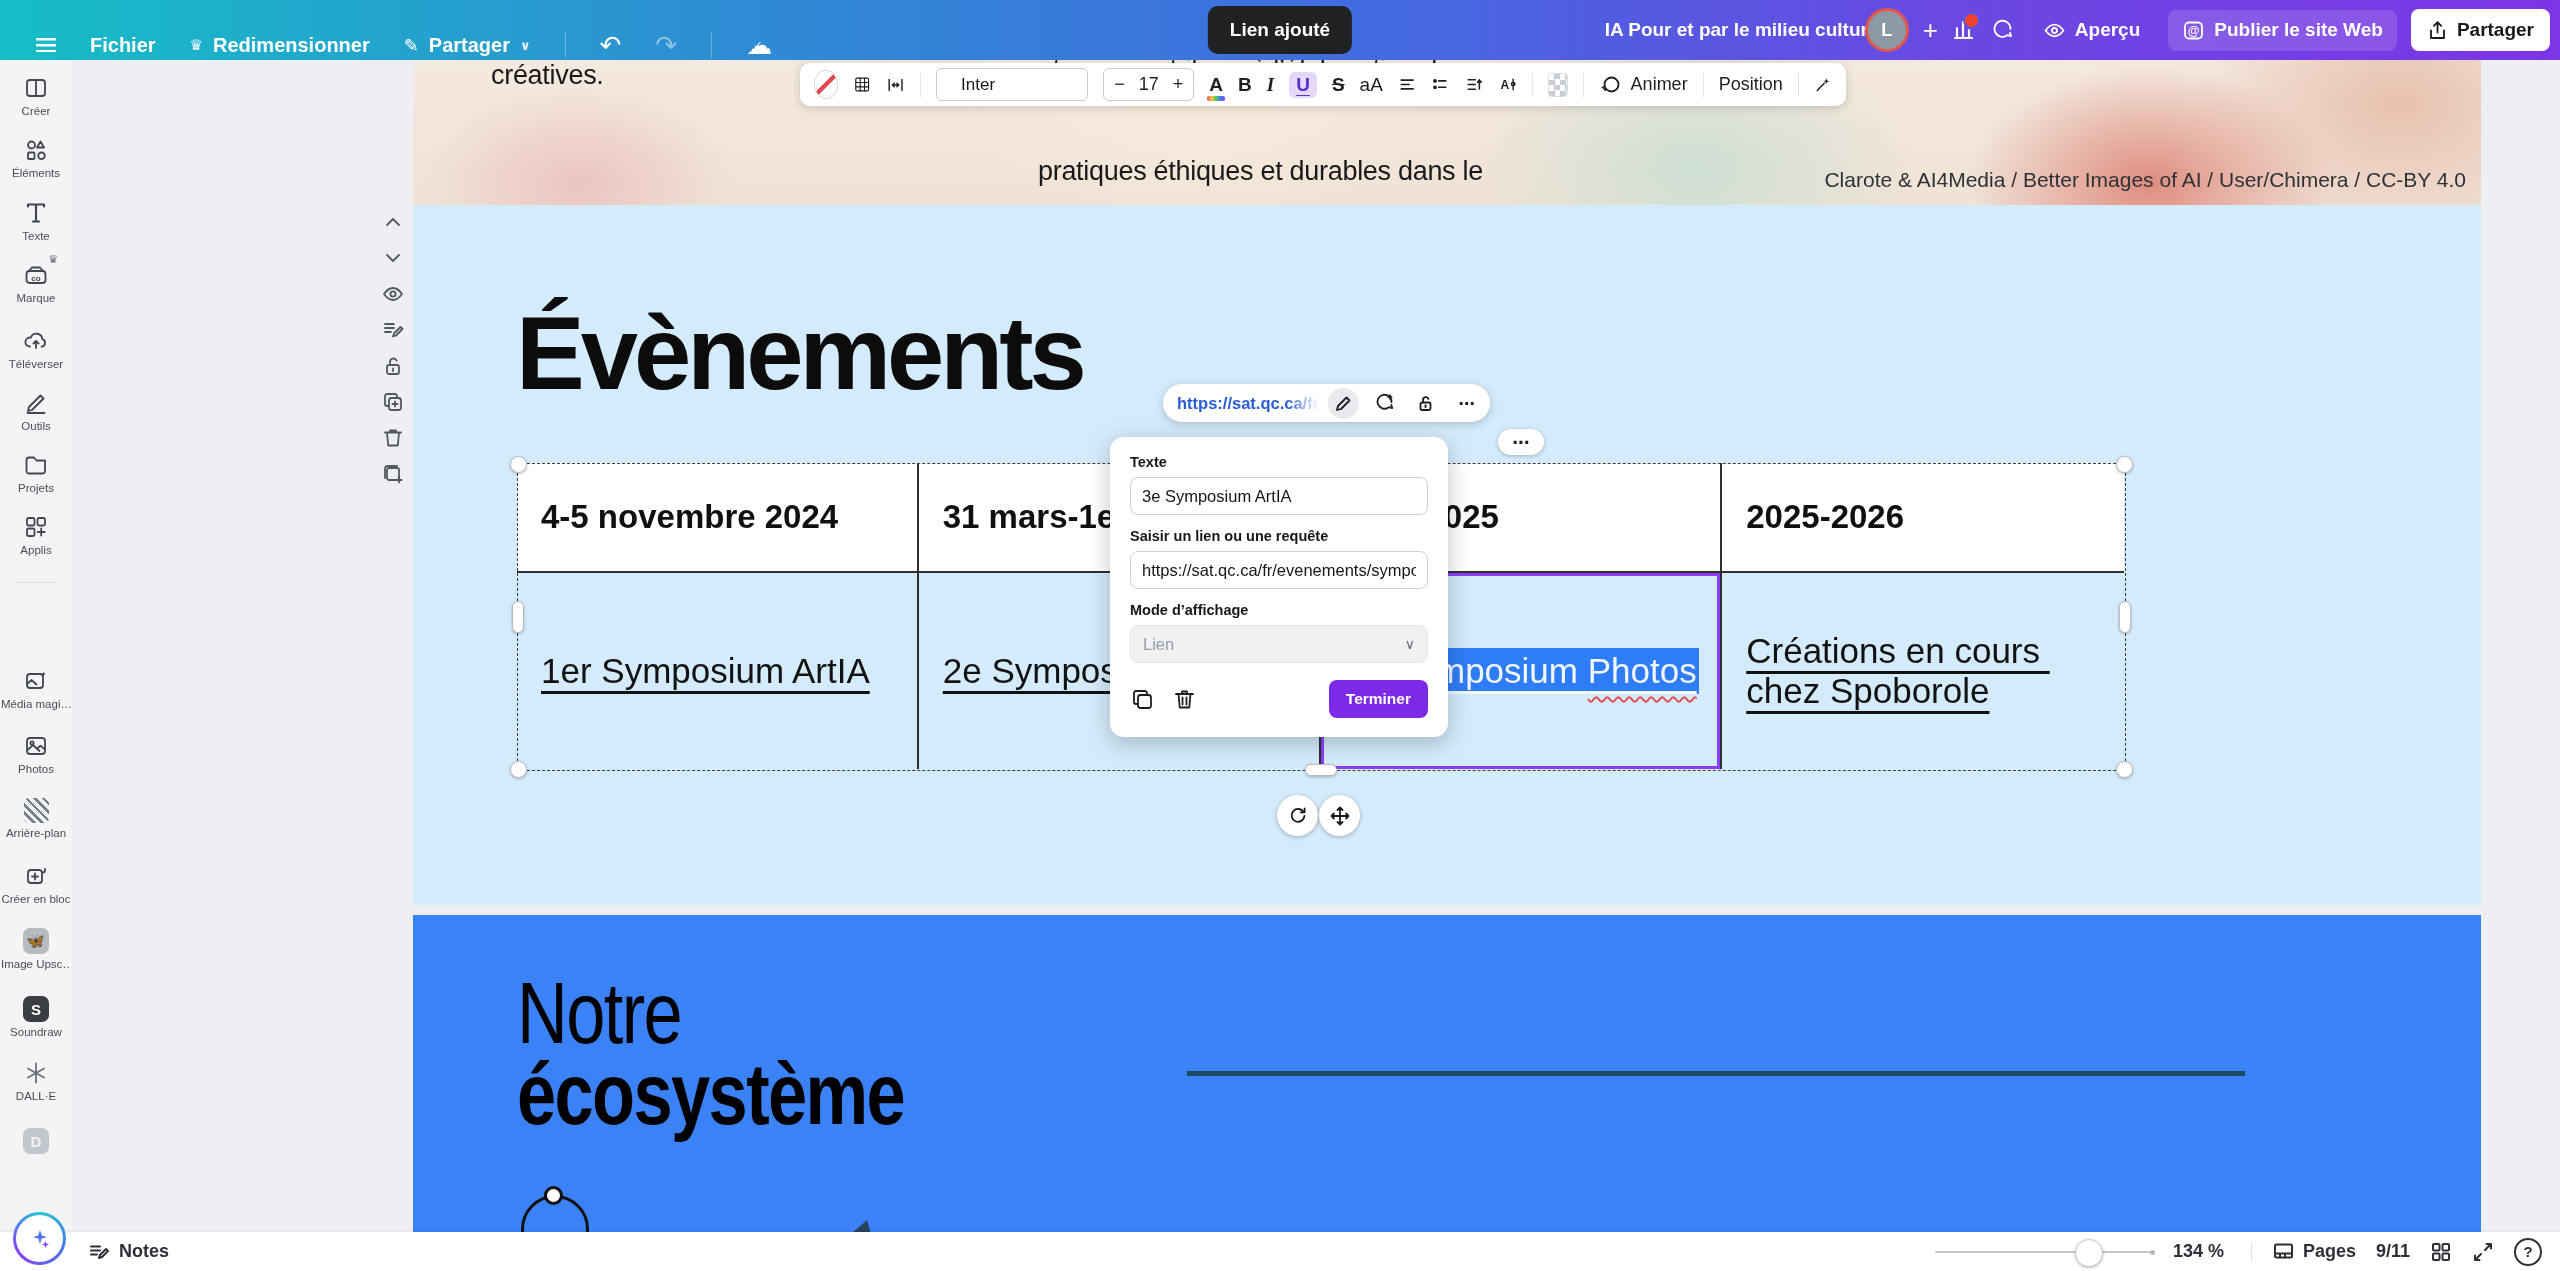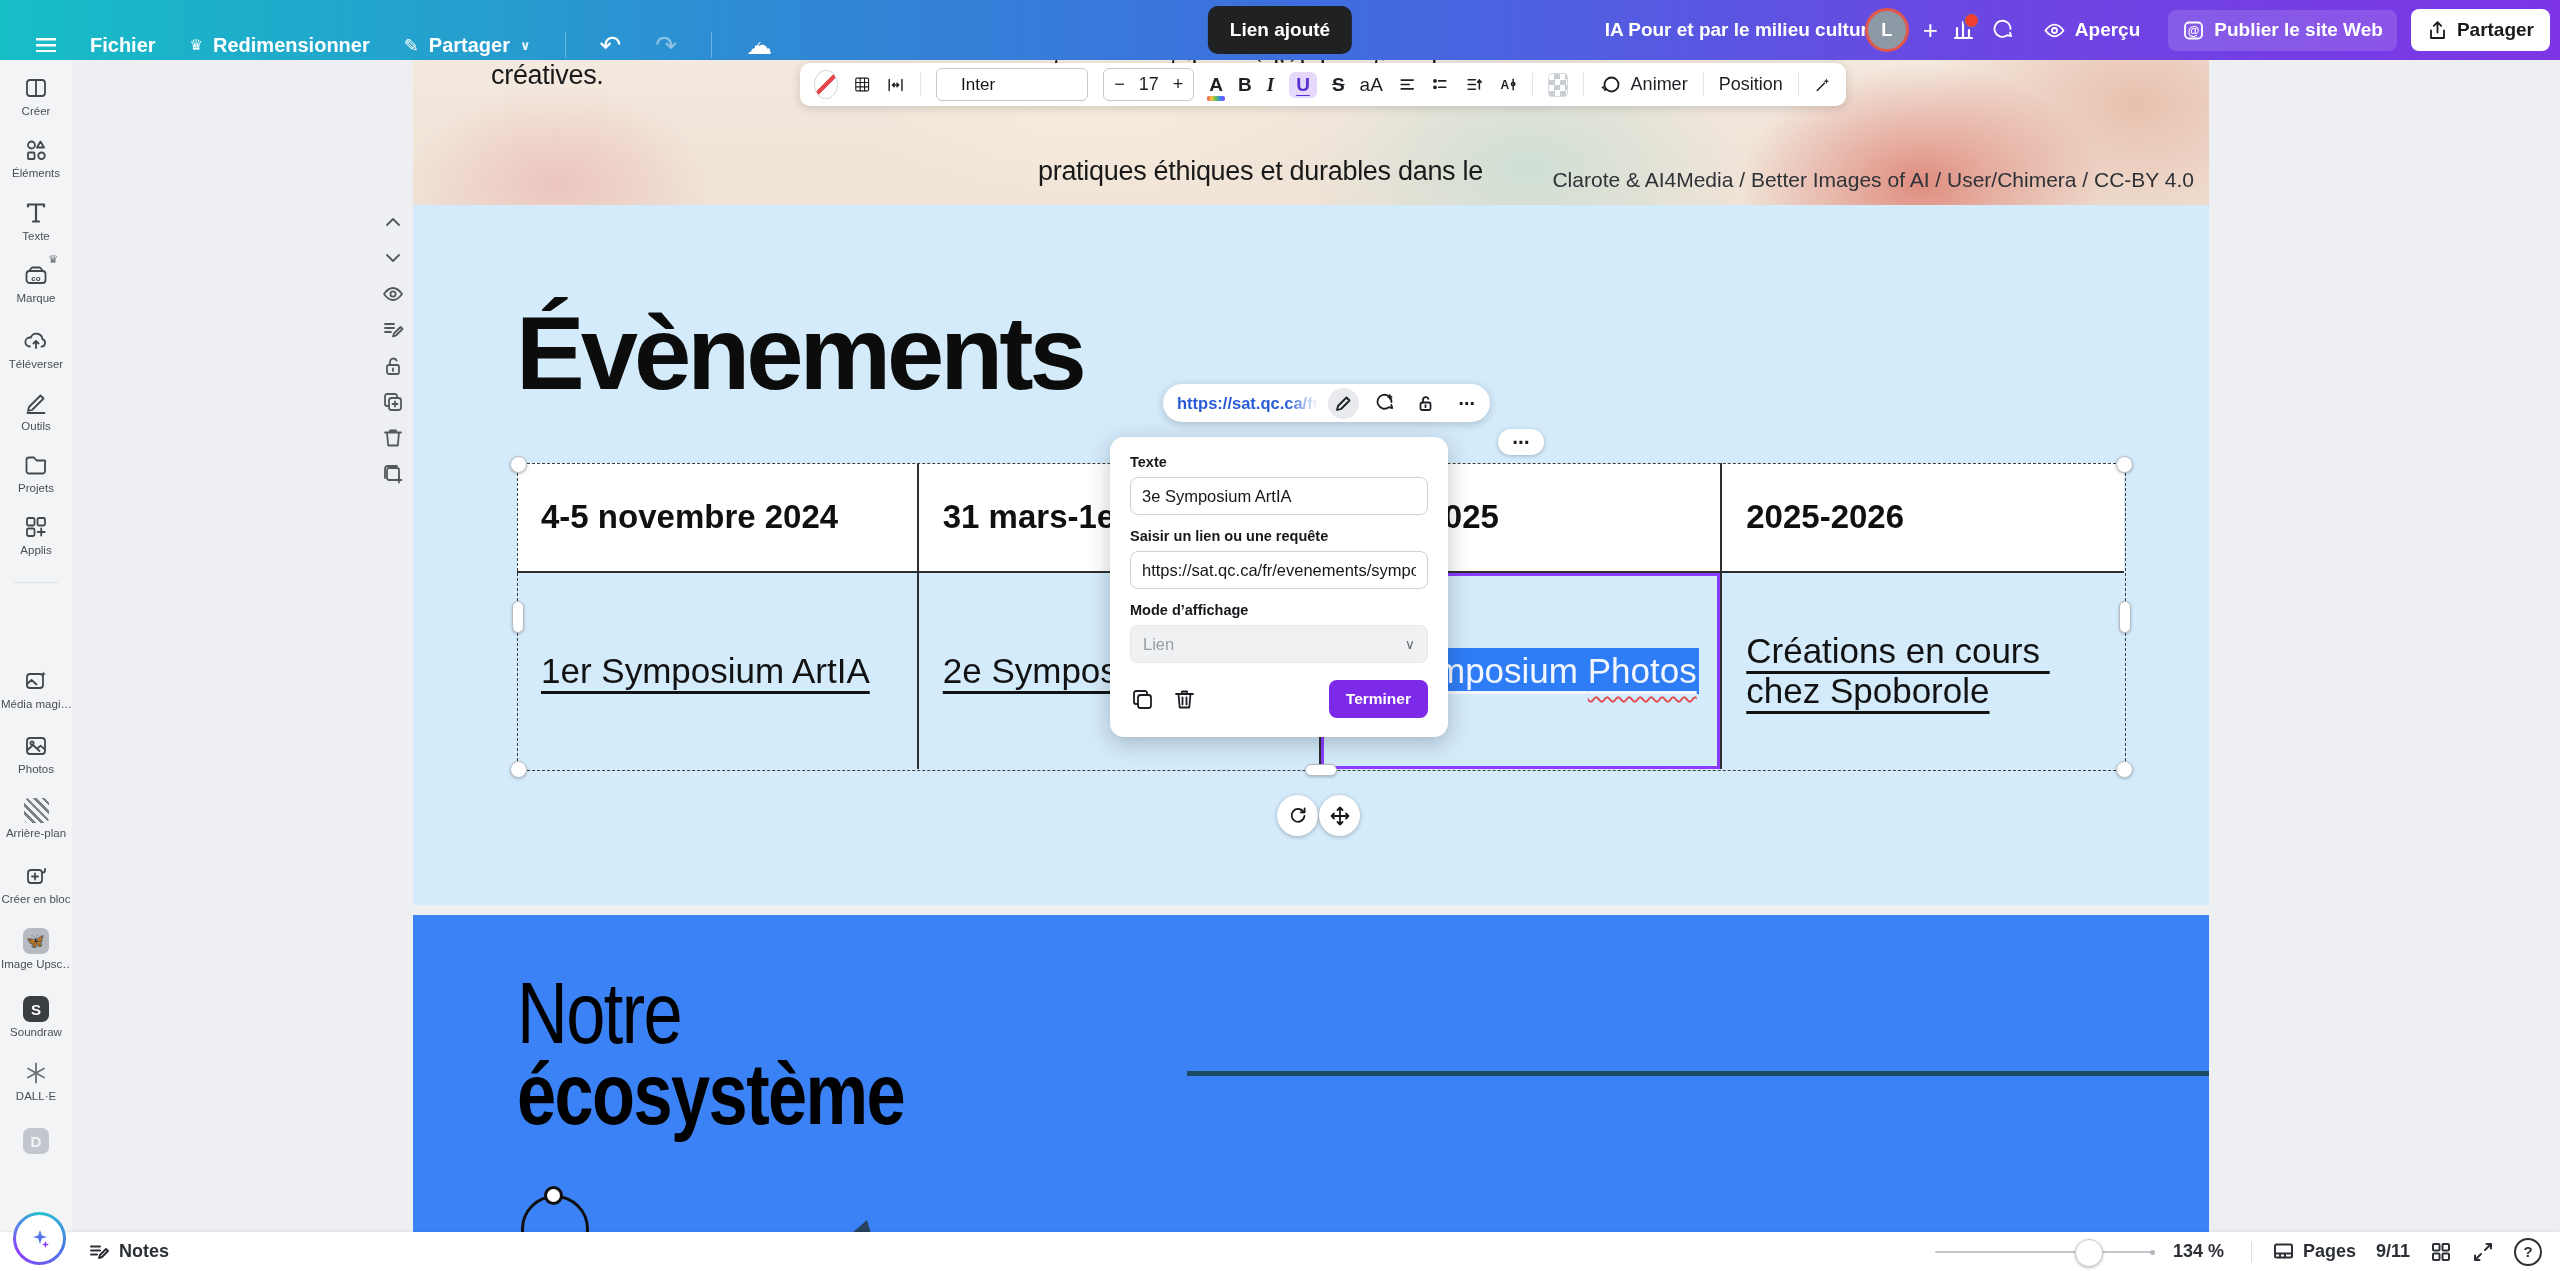--- a/index.html
+++ b/index.html
@@ -40,21 +40,21 @@
   
   .sidebar{position:absolute;left:0;top:60px;width:72px;height:1211px;background:#f3f4f6;z-index:40}
   .sb-item{position:absolute;left:0;width:72px;display:flex;flex-direction:column;align-items:center;
     gap:4px;color:#43474e;cursor:pointer}
   .sb-item .lbl{font-size:11.5px;color:#4a4e55;white-space:nowrap;max-width:70px;overflow:hidden}
   .sb-div{position:absolute;left:14px;width:44px;height:1px;background:#dde0e4}
   .appico{width:26px;height:26px;border-radius:7px;display:flex;align-items:center;justify-content:center;
     font-size:15px;font-weight:700}
 
   
-  .page{position:absolute;left:413px;width:1796px;overflow:hidden}
+  .page{position:absolute;left:413px;width:2068px;overflow:hidden}
   .page-intro{top:60px;height:145px;
     background:
      radial-gradient(220px 140px at 8% 85%,#ecc5bf 0%,rgba(236,197,191,0) 70%),
      radial-gradient(340px 200px at 38% 20%,#f6ecdc 0%,rgba(246,236,220,0) 70%),
      radial-gradient(300px 190px at 62% 75%,#cfdfd4 0%,rgba(207,223,212,0) 72%),
      radial-gradient(260px 170px at 84% 85%,#df8d7f 0%,rgba(223,141,127,0) 70%),
      radial-gradient(300px 200px at 96% 30%,#e8c0ae 0%,rgba(232,192,174,0) 70%),
      linear-gradient(180deg,#f4e9df 0%,#efe2d6 100%)}
   .intro-small{font-size:27px;color:#191919;letter-spacing:-.3px}
   .credit{font-size:21px;color:#2e3237}

